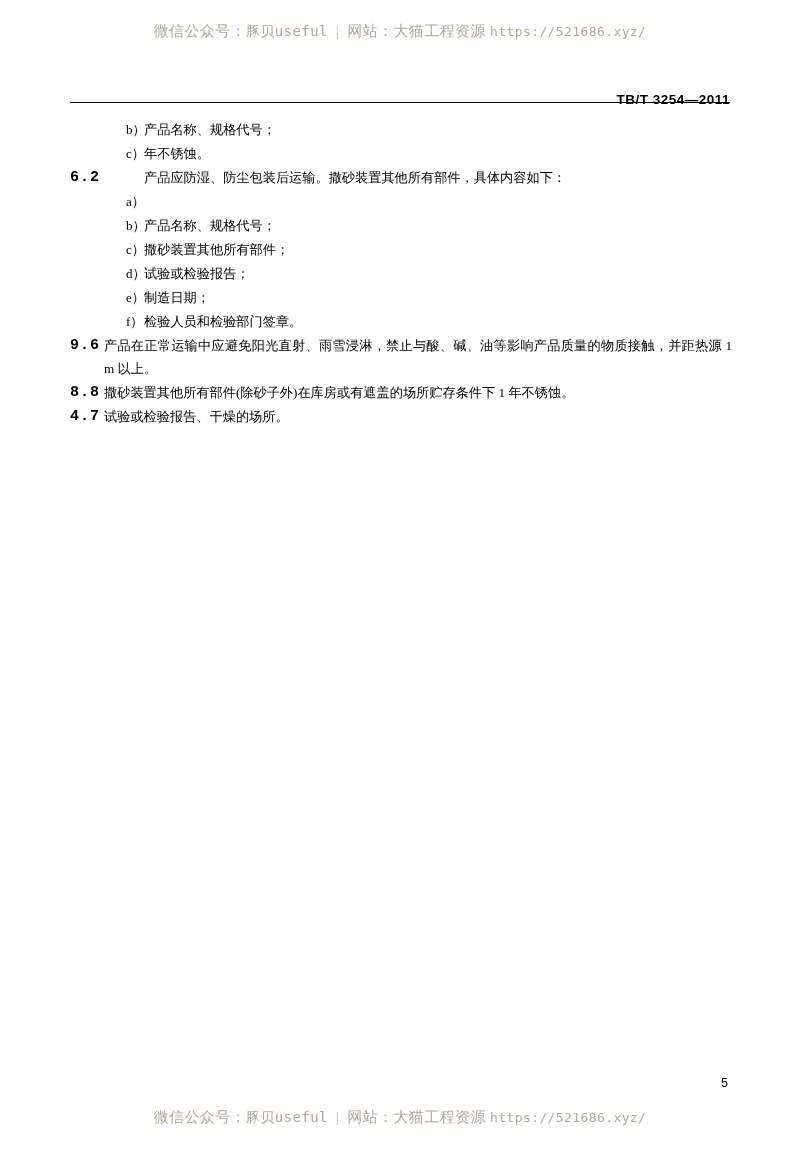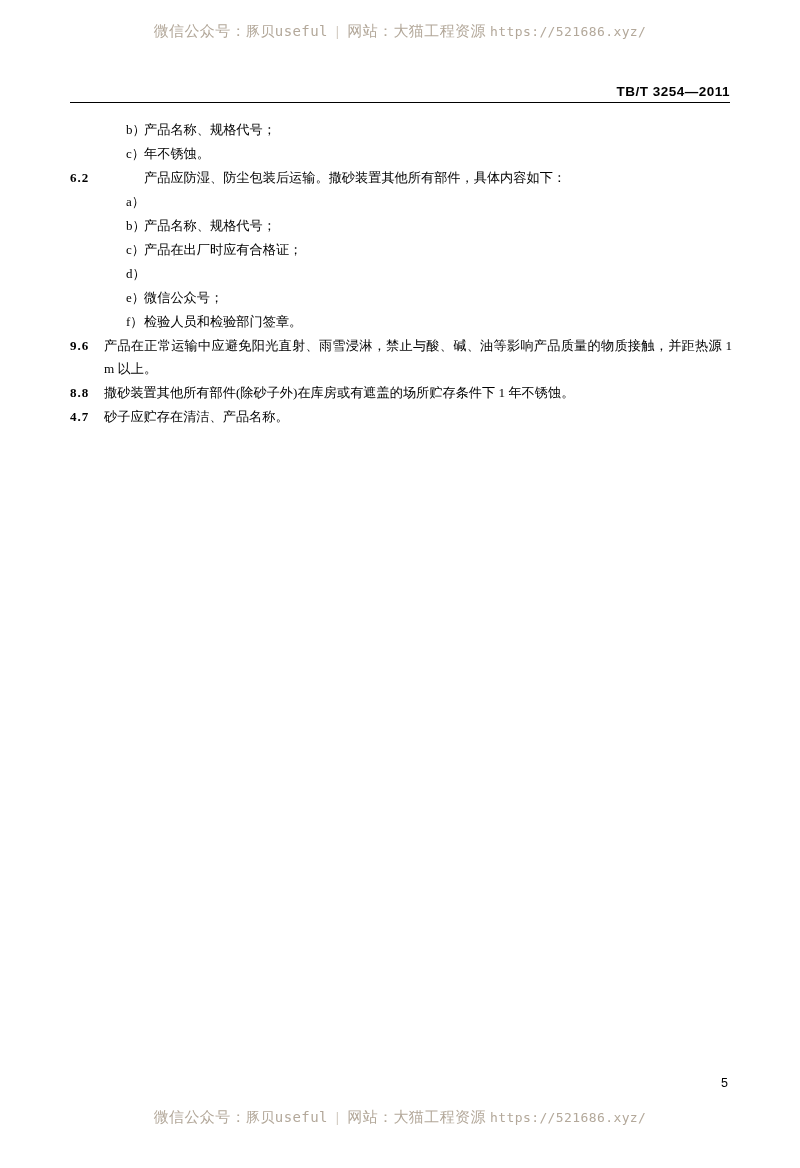--- a/index.html
+++ b/index.html
@@ -47,21 +47,21 @@
     font-size: 14px;
   }
   .wm .url {
     font-family: "DejaVu Sans Mono", monospace;
     font-size: 13px;
   }
 
   
   .header {
     position: absolute;
-    top: 84px;
+    top: 92px;
     right: 70px;
     font-family: "Liberation Sans", sans-serif;
     font-weight: bold;
     font-size: 13.5px;
     letter-spacing: 0.5px;
   }
   .rule {
     position: absolute;
     top: 102px;
     left: 70px;
@@ -80,23 +80,23 @@
     line-height: 23px;
   }
   .para {
     display: flex;
     align-items: flex-start;
     margin: 0 0 1px 0;
     font-family: "Liberation Serif", "DejaVu Serif", serif;
   }
   .num {
     flex: 0 0 auto;
-    font-family: Liberation Serif, serif;
+    font-family: Liberation Mono, monospace;
     font-weight: bold;
-    font-size: 13px;
+    font-size: 15px;
     width: 34px;
     letter-spacing: 1px;
   }
   .label {
     flex: 0 0 auto;
     width: 40px;
     padding-left: 22px;
     box-sizing: border-box;
     font-family: "Liberation Serif", "DejaVu Serif", serif;
     font-size: 13px;
@@ -158,53 +158,54 @@
 
     <div class="para">
       <span class="num"></span>
       <span class="label">b）</span>
       <span class="txt">产品名称、规格代号；</span>
     </div>
 
     <div class="para">
       <span class="num"></span>
       <span class="label">c）</span>
-      <span class="txt">产品在出厂时应有合格证；</span>
+      <span class="txt">撒砂装置其他所有部件；</span>
     </div>
 
     <div class="para">
       <span class="num"></span>
       <span class="label">d）</span>
+      <span class="txt">试验或检验报告；</span>
     </div>
 
     <div class="para">
       <span class="num"></span>
       <span class="label">e）</span>
-      <span class="txt">微信公众号；</span>
+      <span class="txt">制造日期；</span>
     </div>
 
     <div class="para">
       <span class="num"></span>
       <span class="label">f）</span>
       <span class="txt">检验人员和检验部门签章。</span>
     </div>
 
     <div class="para">
       <span class="num">9.6</span>
       <span class="txt txt-indent">产品在正常运输中应避免阳光直射、雨雪浸淋，禁止与酸、碱、油等影响产品质量的物质接触，并距热源 1 m 以上。</span>
     </div>
 
     <div class="para">
       <span class="num">8.8</span>
       <span class="txt txt-indent">撒砂装置其他所有部件(除砂子外)在库房或有遮盖的场所贮存条件下 1 年不锈蚀。</span>
     </div>
 
     <div class="para">
       <span class="num">4.7</span>
-      <span class="txt txt-indent">砂子应贮存在清洁、产品名称。</span>
+      <span class="txt txt-indent">试验或检验报告、干燥的场所。</span>
     </div>
 
   </div>
 
   <div class="pageno">5</div>
 
   <div class="wm wm-bottom">
     <span>微信公众号：</span><span class="mono">豚贝useful</span><span class="sep">|</span><span>网站：</span><span>大猫工程资源</span> <span class="url">https://521686.xyz/</span>
   </div>
 

